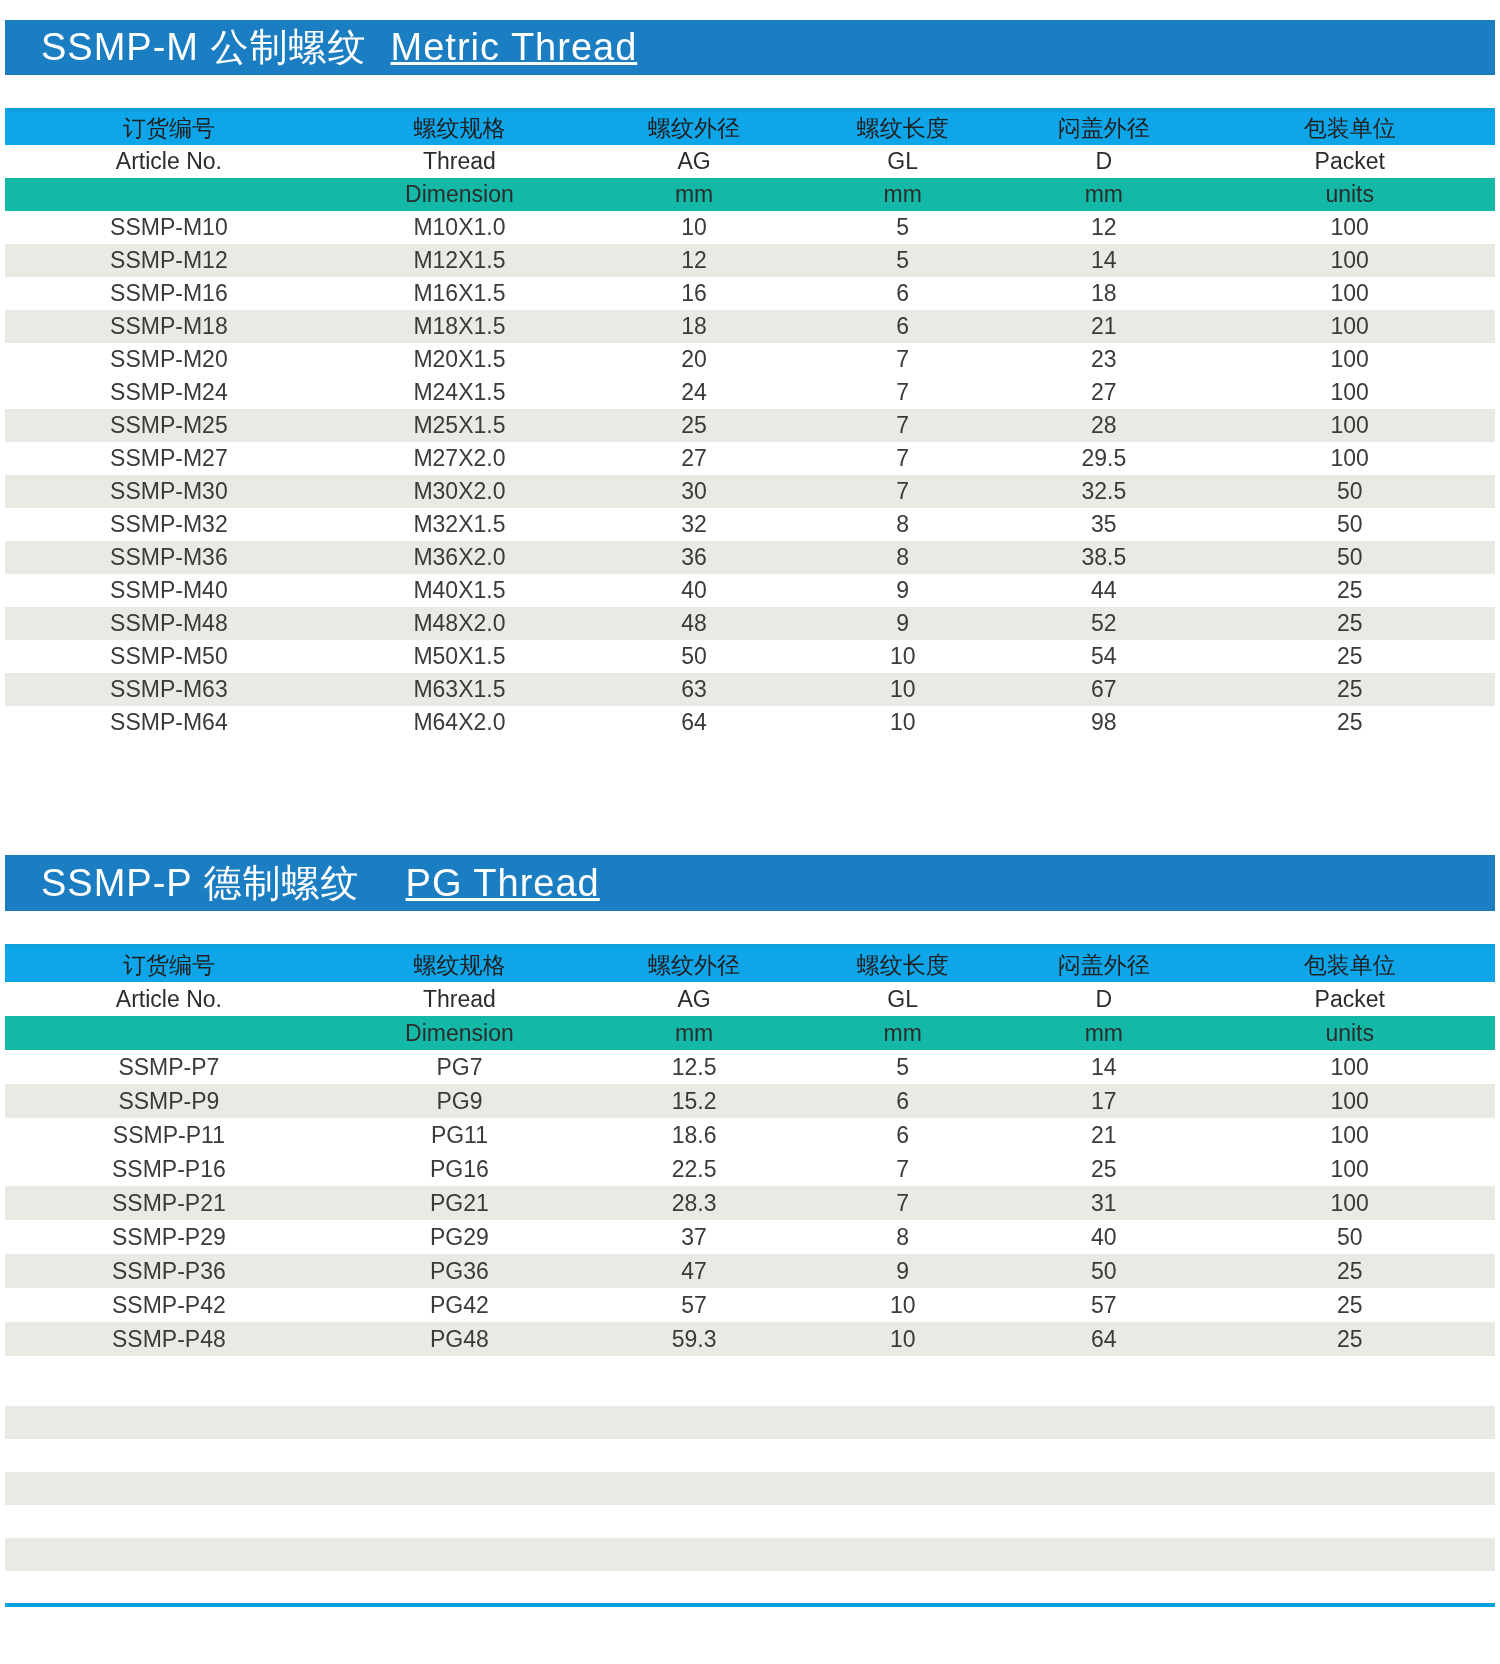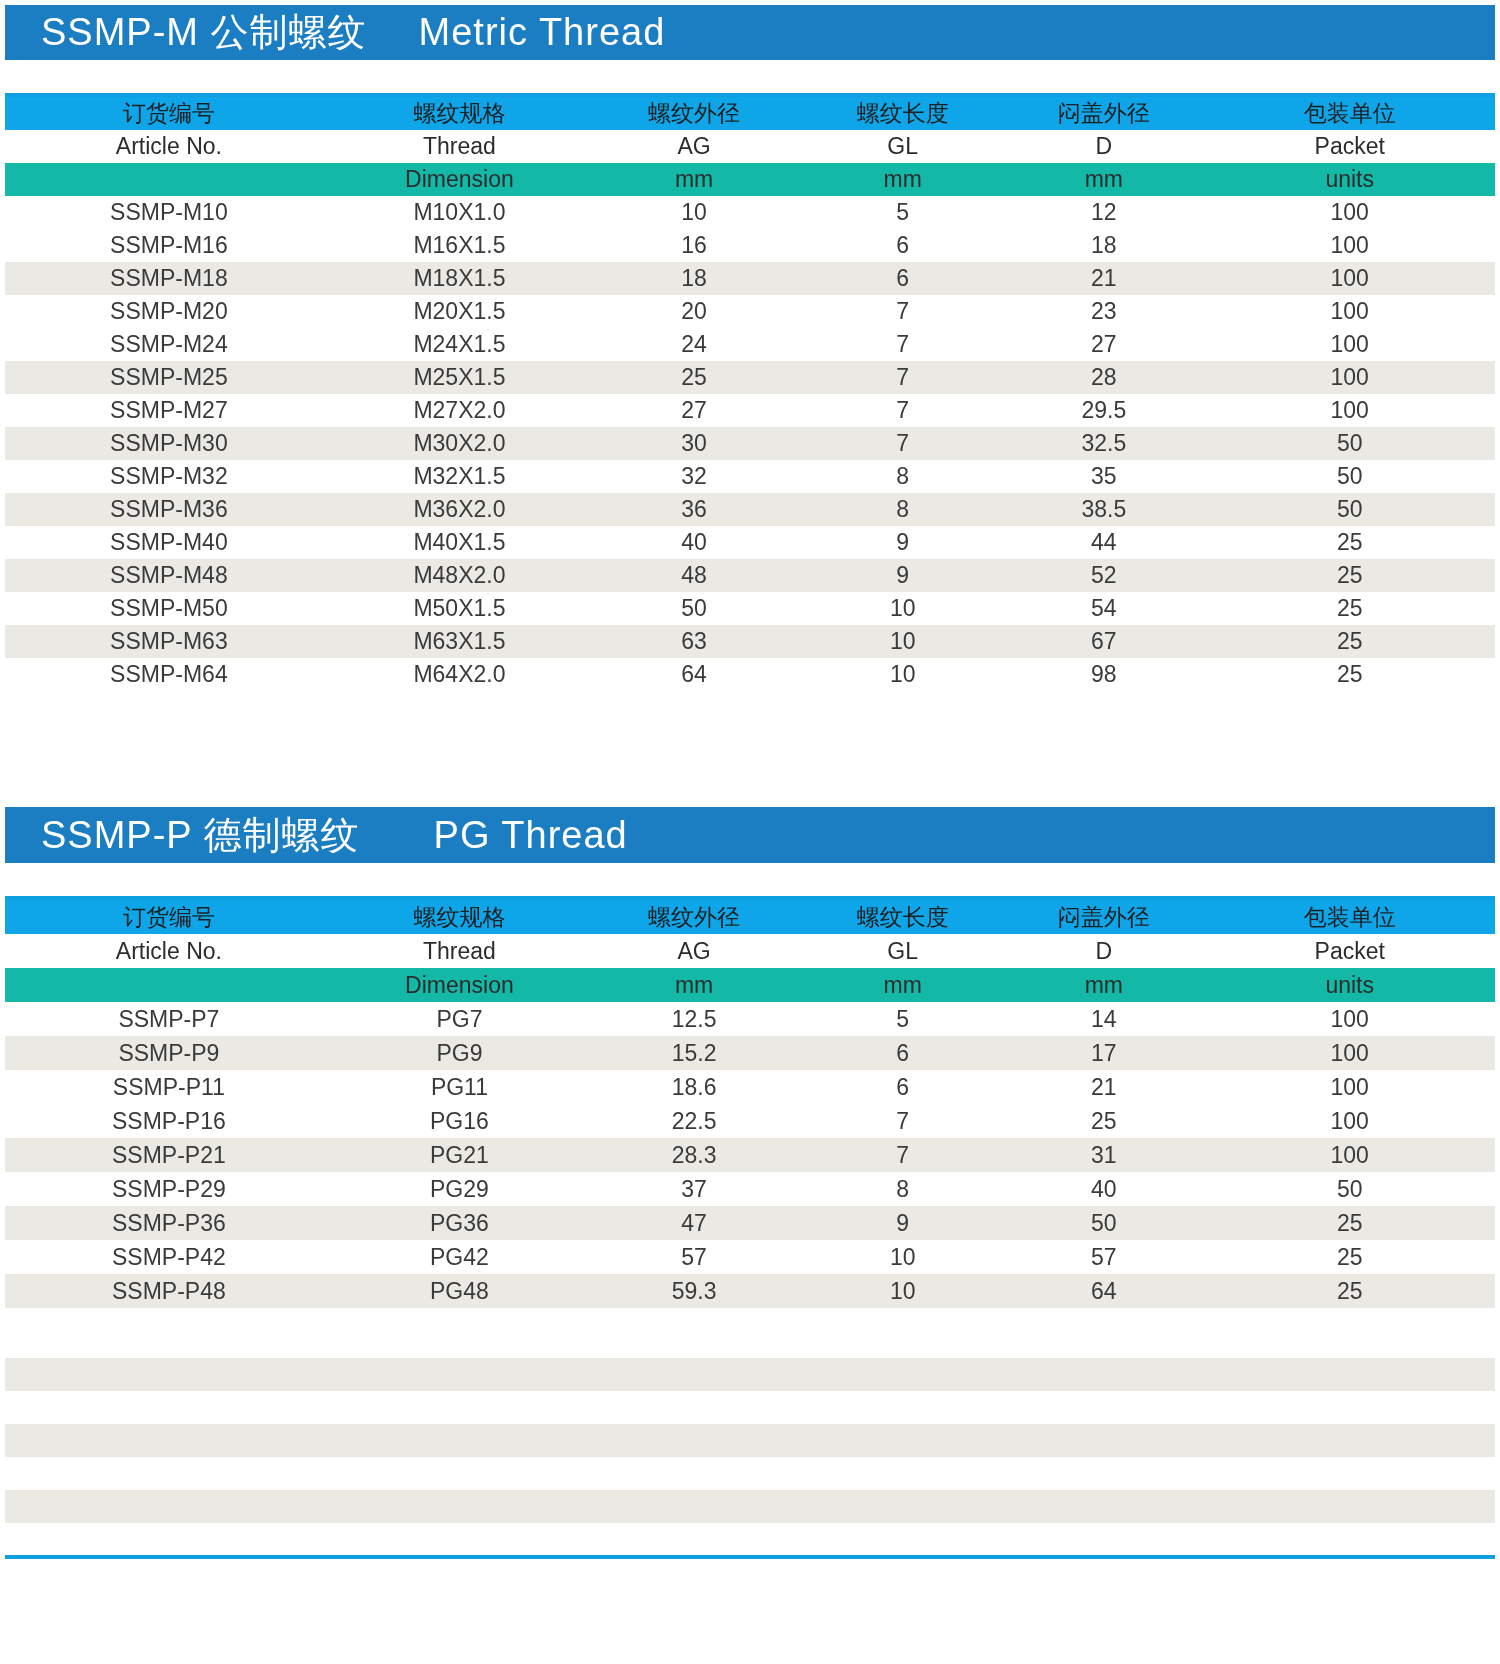--- a/index.html
+++ b/index.html
@@ -4,36 +4,36 @@
 <style>
   * { margin:0; padding:0; box-sizing:border-box; }
   html,body { width:1500px; }
   body {
     height:1664px;
     background:#ffffff;
     font-family:"Liberation Sans","DejaVu Sans",sans-serif;
     color:#3a3a3a;
     overflow:hidden;
   }
-  .page { padding:0 5px; }
+  .page { padding:15px 5px; }
 
   .title-bar {
     height:55px;
     margin-top:5px;
     margin-bottom:33px;
     background:#1b7dc2;
     color:#ffffff;
     display:flex;
     align-items:center;
     padding-left:36px;
     font-size:38px;
     letter-spacing:1px;
     white-space:nowrap;
   }
-  .title-bar .title-en { margin-left:52px; }
+  .title-bar .title-en { margin-left:24px;text-decoration:underline; }
 
   .accent-line { height:4px; background:#0e9fdf; }
 
   table {
     width:100%;
     border-collapse:collapse;
     table-layout:fixed;
   }
   td {
     text-align:center;
@@ -113,20 +113,28 @@
             <td>units</td>
           </tr>
           <tr>
             <td>SSMP-M10</td>
             <td>M10X1.0</td>
             <td>10</td>
             <td>5</td>
             <td>12</td>
             <td>100</td>
           </tr>
+          <tr class="stripe">
+            <td>SSMP-M12</td>
+            <td>M12X1.5</td>
+            <td>12</td>
+            <td>5</td>
+            <td>14</td>
+            <td>100</td>
+          </tr>
           <tr>
             <td>SSMP-M16</td>
             <td>M16X1.5</td>
             <td>16</td>
             <td>6</td>
             <td>18</td>
             <td>100</td>
           </tr>
           <tr class="stripe">
             <td>SSMP-M18</td>

